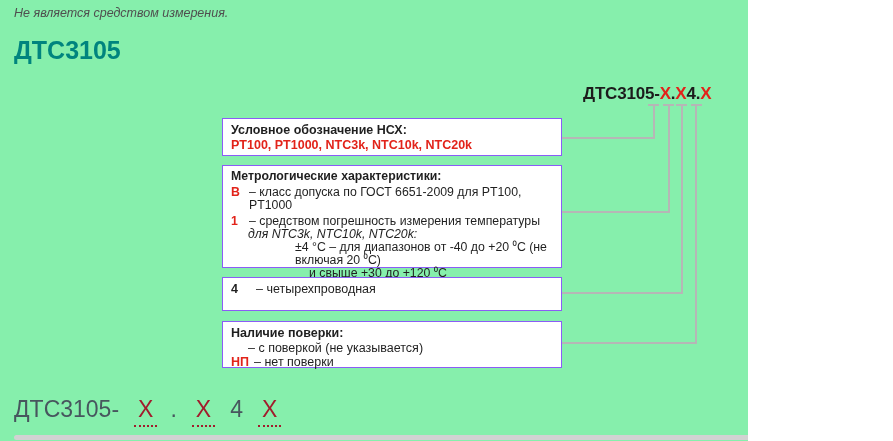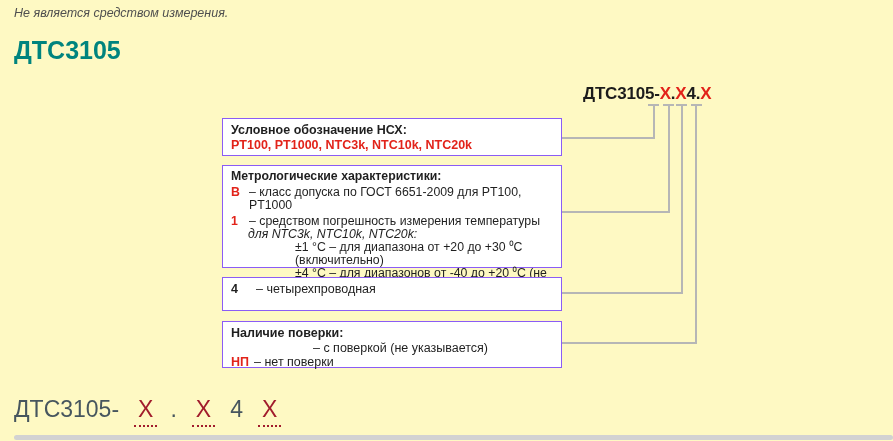--- a/index.html
+++ b/index.html
@@ -1,18 +1,18 @@
 <!DOCTYPE html>
 <html><head>
 <meta charset="utf-8">
 <style>
   * { margin:0; padding:0; box-sizing:border-box; }
   html,body { background:#fff; }
   .page {
-    position:relative; width:893px; height:441px; background:#fef9c3;
+    position:relative; width:748px; height:441px; background:#86efac;
     font-family:"Liberation Sans", sans-serif; overflow:hidden; color:#1f1f1f;
   }
   .note {
     position:absolute; left:14px; top:6px;
     font-style:italic; font-size:12.5px; color:#4f4f4f;
   }
   .model-heading {
     position:absolute; left:14px; top:36px;
     font-size:25px; font-weight:bold; color:#00847E;
   }
@@ -41,21 +41,21 @@
   .kv { display:flex; align-items:flex-start; }
   .kv .key { flex:none; font-weight:bold; margin-right:5px; }
   .kv .key.red { color:#E2231A; }
   .box2 { font-size:12.3px; line-height:13px; }
   .box2 .kv { margin-top:3px; }
   .box2 .kv .key { min-width:13px; }
   .box2 .cont  { margin-left:17px;font-style:italic; }
   .box2 .tol   { margin-left:64px; }
   .box2 .tol2  { margin-left:78px; }
   .box3 .kv .key { min-width:20px; color:#1f1f1f; }
-  .box4 .with { margin-left:17px;text-align:center; }
+  .box4 .with { margin-left:17px; }
 
   
   .code-bottom {
     position:absolute; left:14px; top:396px;
     font-size:23px; color:#47565E; white-space:nowrap;
   }
   .code-bottom .slot {
     display:inline-block; color:#A11C2C; line-height:1;
     border-bottom:2px dotted #A11C2C; padding:0 4px 4px;
     margin-left:15px; cursor:pointer;
@@ -102,21 +102,20 @@
     <div class="box-title">Метрологические характеристики:</div>
     <div class="kv">
       <span class="key red">В</span>
       <span>– класс допуска по ГОСТ 6651-2009 для PT100, PT1000</span>
     </div>
     <div class="kv">
       <span class="key red">1</span>
       <span>– средством погрешность измерения температуры</span>
     </div>
     <div class="cont">для NTC3k, NTC10k, NTC20k:</div>
-    <div class="tol">±1 °С – для диапазона от +20 до +30 ⁰С (включительно)</div>
     <div class="tol">±4 °С – для диапазонов от -40 до +20 ⁰С (не включая 20 ⁰С)</div>
     <div class="tol2">и свыше +30 до +120 ⁰С</div>
   </div>
 
   <div class="box box3" style="top:277px;height:34px">
     <div class="kv">
       <span class="key">4</span>
       <span>– четырехпроводная</span>
     </div>
   </div>

